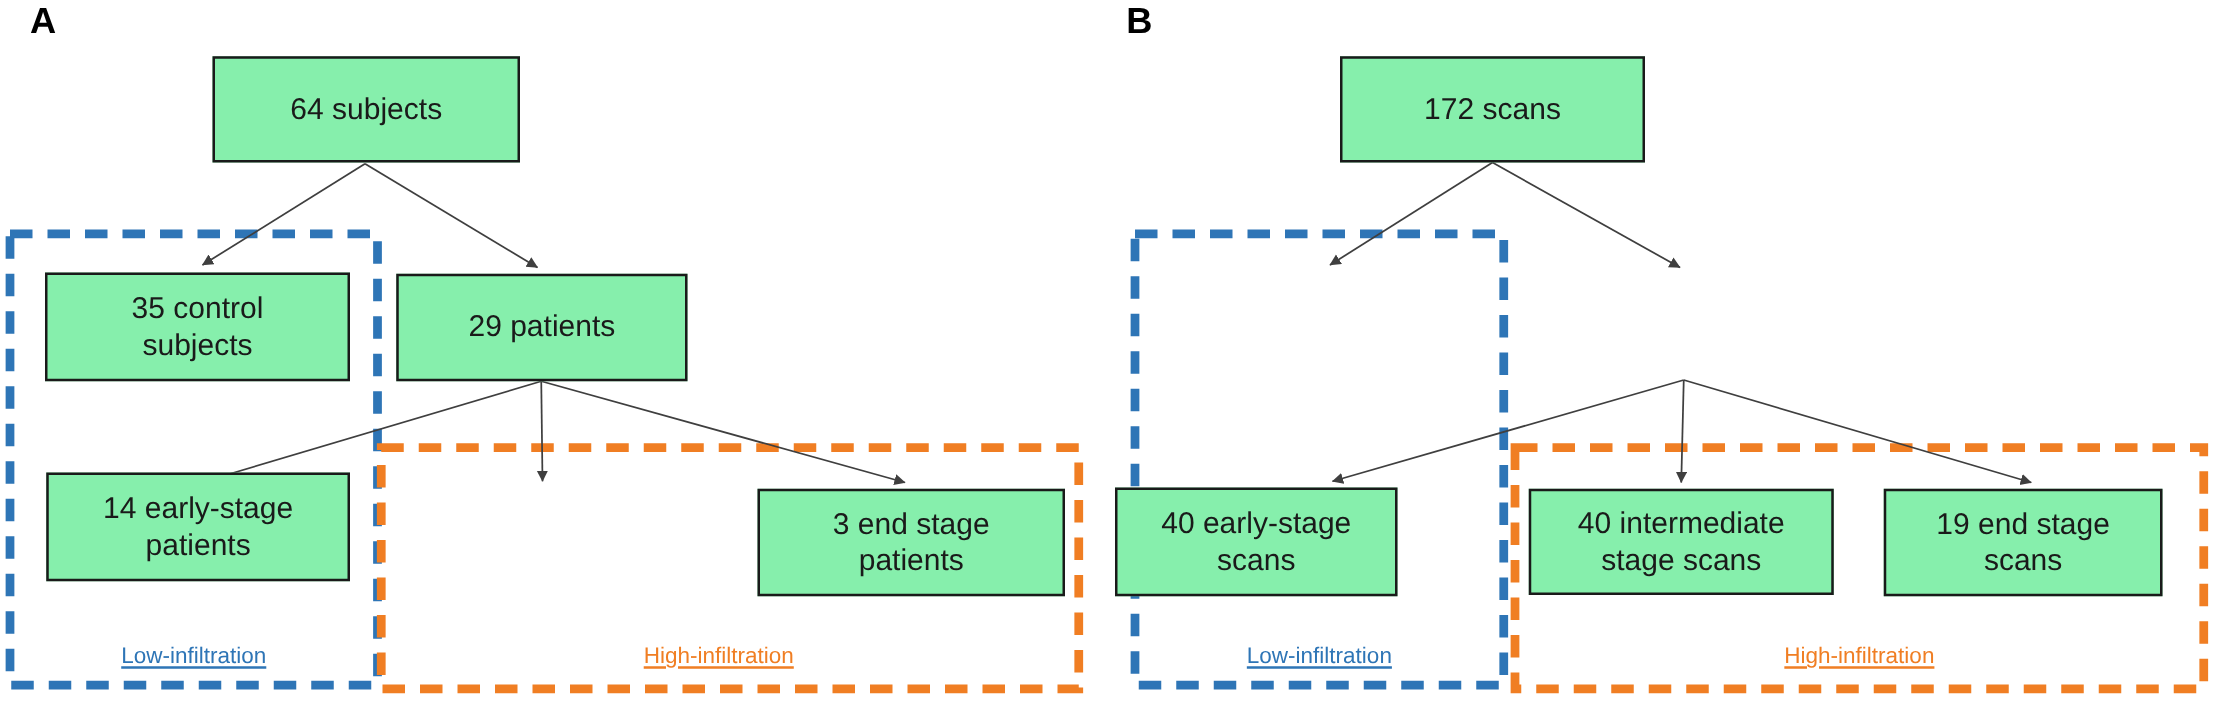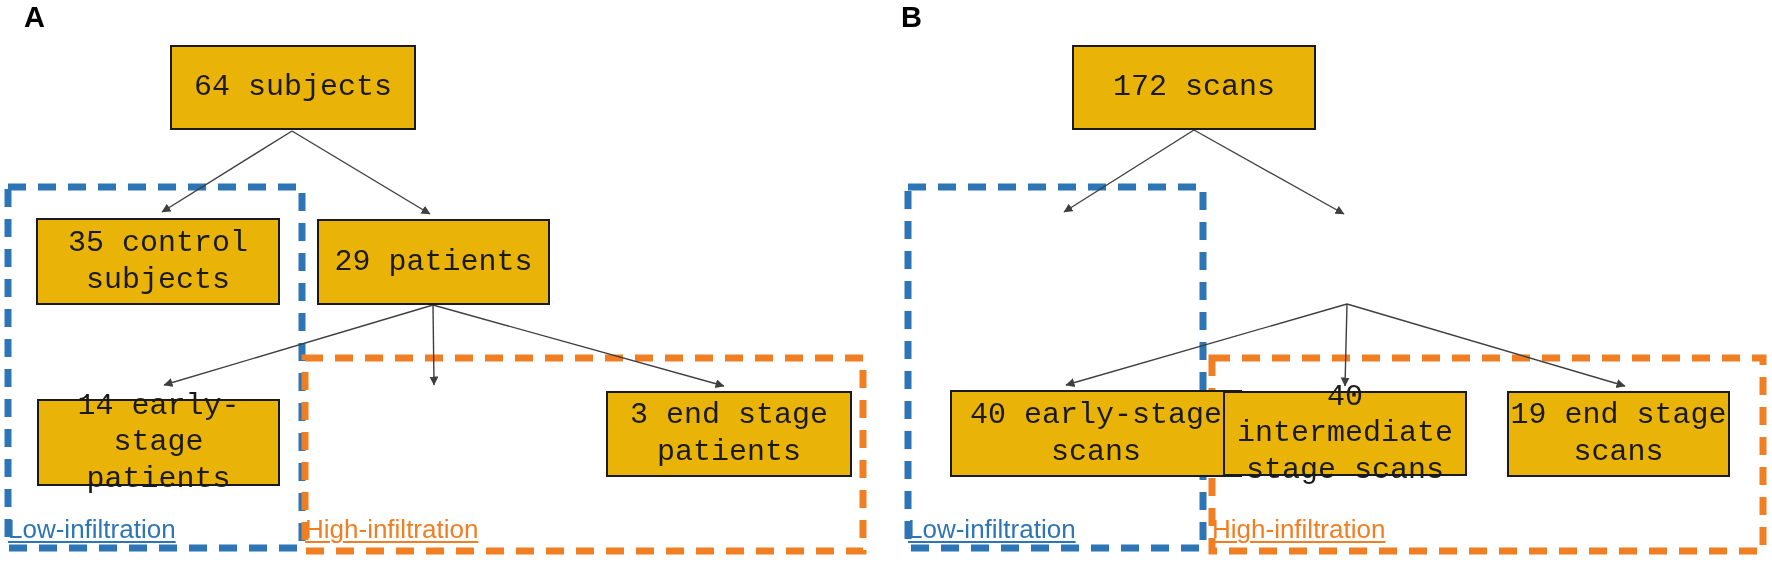--- a/index.html
+++ b/index.html
@@ -19,38 +19,37 @@
     overflow:hidden;
   }
   .overlay{position:absolute;left:0;top:0;width:1772px;height:564px;}
   .overlay .group-rect{fill:none;stroke-width:7;stroke-dasharray:18 12;}
   .overlay .group-rect.low{stroke:var(--low);}
   .overlay .group-rect.high{stroke:var(--high);}
   .overlay line{stroke:var(--arrow);stroke-width:1.4;}
   .node{
     position:absolute;
     box-sizing:border-box;
-    background:#eab308;
+    background:#86efac;
     border:2.5px solid var(--box-border);
     display:flex;align-items:center;justify-content:center;
     text-align:center;
-    font-size:30px;line-height:1.22;
+    font-size:24px;line-height:1.22;
     color:var(--text);
     white-space:pre-line;
-    font-family:Liberation Mono, monospace;
   }
   .panel-letter{
     position:absolute;
     font-size:29px;font-weight:bold;color:#000;
     line-height:1;
   }
   .group-label{
     position:absolute;
-    text-align:left;
-    font-size:26px;line-height:1.25;
+    text-align:center;
+    font-size:18px;line-height:1.25;
     text-decoration:underline;
     text-underline-offset:3px;
     text-decoration-thickness:2px;
   }
   .group-label.low{color:var(--low);}
   .group-label.high{color:var(--high);}
 </style>
 </head>
 <body>
 
@@ -80,32 +79,32 @@
     <line x1="1347" y1="304" x2="1345" y2="386" marker-end="url(#ah)"></line>
     <line x1="1347" y1="304" x2="1625" y2="386" marker-end="url(#ah)"></line>
   </svg>
 
   <div class="panel-letter" style="left:24px;top:3px">A</div>
 
   <div class="node" style="left:170px;top:45px;width:246px;height:85px">64 subjects</div>
   <div class="node" style="left:36px;top:218px;width:244px;height:87px">35 control
 subjects</div>
   <div class="node" style="left:317px;top:219px;width:233px;height:86px">29 patients</div>
-  <div class="node" style="left:37px;top:399px;width:243px;height:87px">14 early-stage
+  <div class="node" style="left:37px;top:378px;width:243px;height:87px">14 early-stage
 patients</div>
   <div class="node" style="left:606px;top:391px;width:246px;height:86px">3 end stage
 patients</div>
 
   <div class="group-label low" style="left:8px;top:513px;width:294px">Low-infiltration</div>
   <div class="group-label high" style="left:305px;top:513px;width:540px">High-infiltration</div>
 
   <div class="panel-letter" style="left:901px;top:3px">B</div>
 
   <div class="node" style="left:1072px;top:45px;width:244px;height:85px">172 scans</div>
-  <div class="node" style="left:950px;top:390px;width:292px;height:87px">40 early-stage
+  <div class="node" style="left:892px;top:390px;width:226px;height:87px">40 early-stage
 scans</div>
   <div class="node" style="left:1223px;top:391px;width:244px;height:85px">40 intermediate
 stage scans</div>
   <div class="node" style="left:1507px;top:391px;width:223px;height:86px">19 end stage
 scans</div>
 
   <div class="group-label low" style="left:908px;top:513px;width:295px">Low-infiltration</div>
   <div class="group-label high" style="left:1212px;top:513px;width:551px">High-infiltration</div>
 
 </div>

